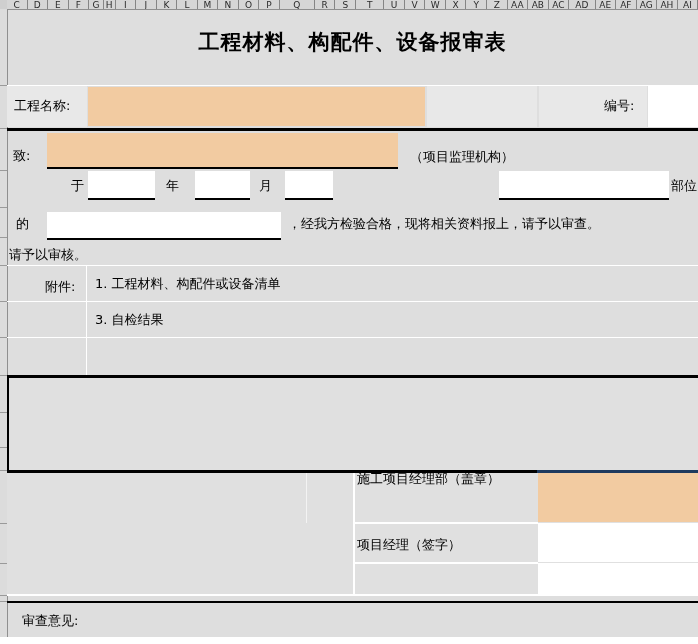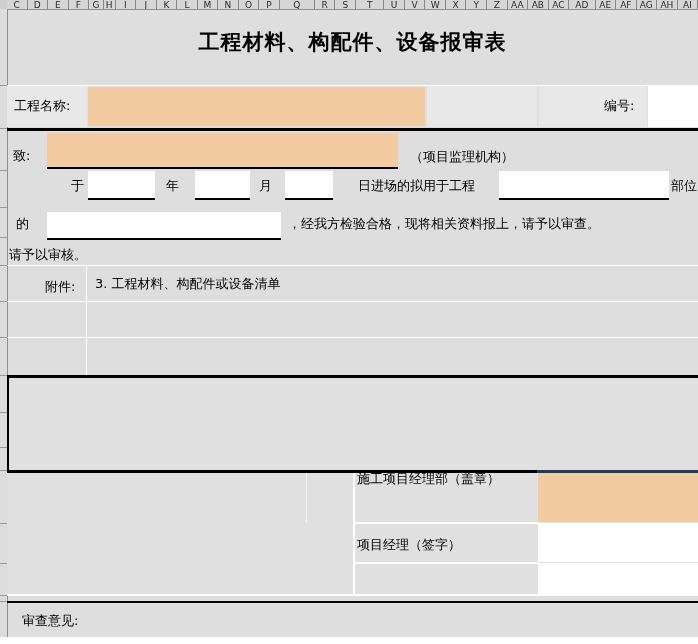--- a/index.html
+++ b/index.html
@@ -126,35 +126,35 @@
   <div class="lbl" style="left:13px;top:147px">致:</div>
   <div class="abs accent" style="left:47px;top:133px;width:351px;height:34px;border-bottom:2px solid #000"></div>
   <div class="lbl" style="left:410px;top:148px">（项目监理机构）</div>
 
   <div class="lbl" style="left:71px;top:177px">于</div>
   <div class="blank" style="left:88px;top:171px;width:67px;height:27px"></div>
   <div class="lbl" style="left:166px;top:177px">年</div>
   <div class="blank" style="left:195px;top:171px;width:55px;height:27px"></div>
   <div class="lbl" style="left:259px;top:177px">月</div>
   <div class="blank" style="left:285px;top:171px;width:48px;height:27px"></div>
-  <div class="lbl" style="left:358px;top:177px">日进场的拟用于工程</div>
   <div class="blank" style="left:499px;top:171px;width:170px;height:27px"></div>
   <div class="lbl" style="left:671px;top:177px">部位</div>
 
   <div class="lbl" style="left:16px;top:215px">的</div>
   <div class="blank" style="left:47px;top:212px;width:234px;height:26px"></div>
   <div class="lbl" style="left:288px;top:215px">，经我方检验合格，现将相关资料报上，请予以审查。</div>
 
   <div class="lbl" style="left:9px;top:246px">请予以审核。</div>
 
   <div class="gline" style="left:7px;top:265px;width:691px;height:1px"></div>
   <div class="gline" style="left:86px;top:265px;width:1px;height:110px"></div>
   <div class="lbl" style="left:45px;top:278px">附件:</div>
   <div class="attach-wrap">
-      <div class="attach-item">3. 工程材料、构配件或设备清单</div>
+      <div class="attach-item">1. 工程材料、构配件或设备清单</div>
+      <div class="attach-item">3. 自检结果</div>
     </div>
   <div class="gline" style="left:7px;top:301px;width:691px;height:1px"></div>
   <div class="gline" style="left:7px;top:337px;width:691px;height:1px"></div>
 
   <div class="bar" style="top:375px;height:3px"></div>
   <div class="abs" style="left:7px;top:378px;width:691px;height:92px;background:#e0e0e0;border-left:2px solid #000"></div>
   <div class="bar" style="top:470px;height:3px"></div>
   <div class="abs" style="left:537px;top:470px;width:161px;height:3px;background:#1e3a5f"></div>
 
   <div class="abs" style="left:7px;top:473px;width:691px;height:121px;background:#e0e0e0"></div>

